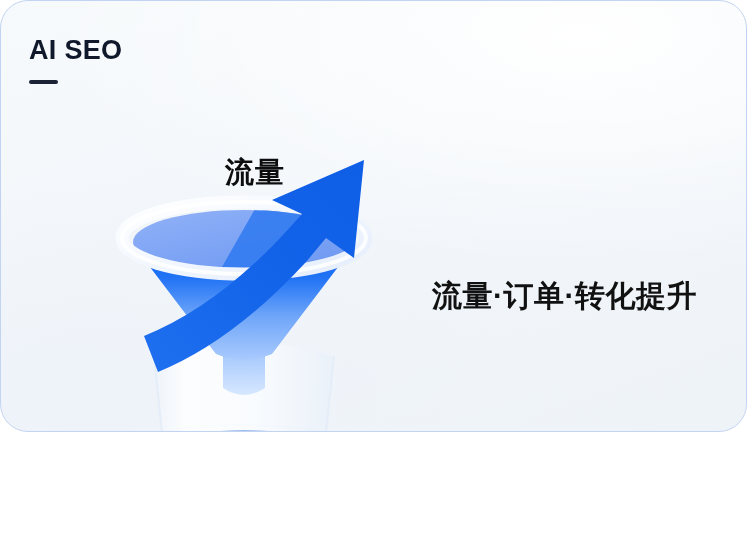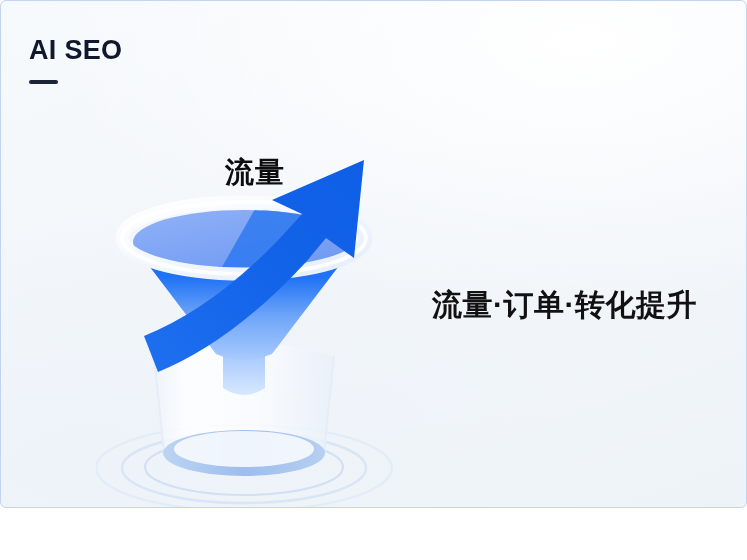--- a/index.html
+++ b/index.html
@@ -7,24 +7,24 @@
     padding: 0;
     background: #ffffff;
   }
   body {
     font-family: "Liberation Sans", "DejaVu Sans", sans-serif;
   }
 
   #canvas {
     position: relative;
     width: 747px;
-    height: 508px;
+    height: 432px;
     overflow: hidden;
     box-sizing: border-box;
-    border-radius: 6px;
+    border-radius: 28px;
     border: 1.5px solid #c3d4f2;
     background:
       radial-gradient(120% 90% at 78% 8%, #ffffff 0%, rgba(255,255,255,0) 60%),
       radial-gradient(110% 80% at 12% 92%, #eef3f9 0%, rgba(238,243,249,0) 62%),
       linear-gradient(160deg, #f7fafc 0%, #f2f6fa 45%, #eef3f8 100%);
     padding-left: 16px;
   }
 
   
   #header {
@@ -46,21 +46,21 @@
     width: 29px;
     height: 4px;
     border-radius: 2px;
     background: #1b2437;
   }
 
   
   #tagline {
     position: absolute;
     left: 431px;
-    top: 287px;
+    top: 278px;
     font-size: 30px;
     font-weight: bold;
     color: #111111;
     letter-spacing: 0.5px;
     white-space: nowrap;
     line-height: 1.1;
   }
 
   
   #illustration {

